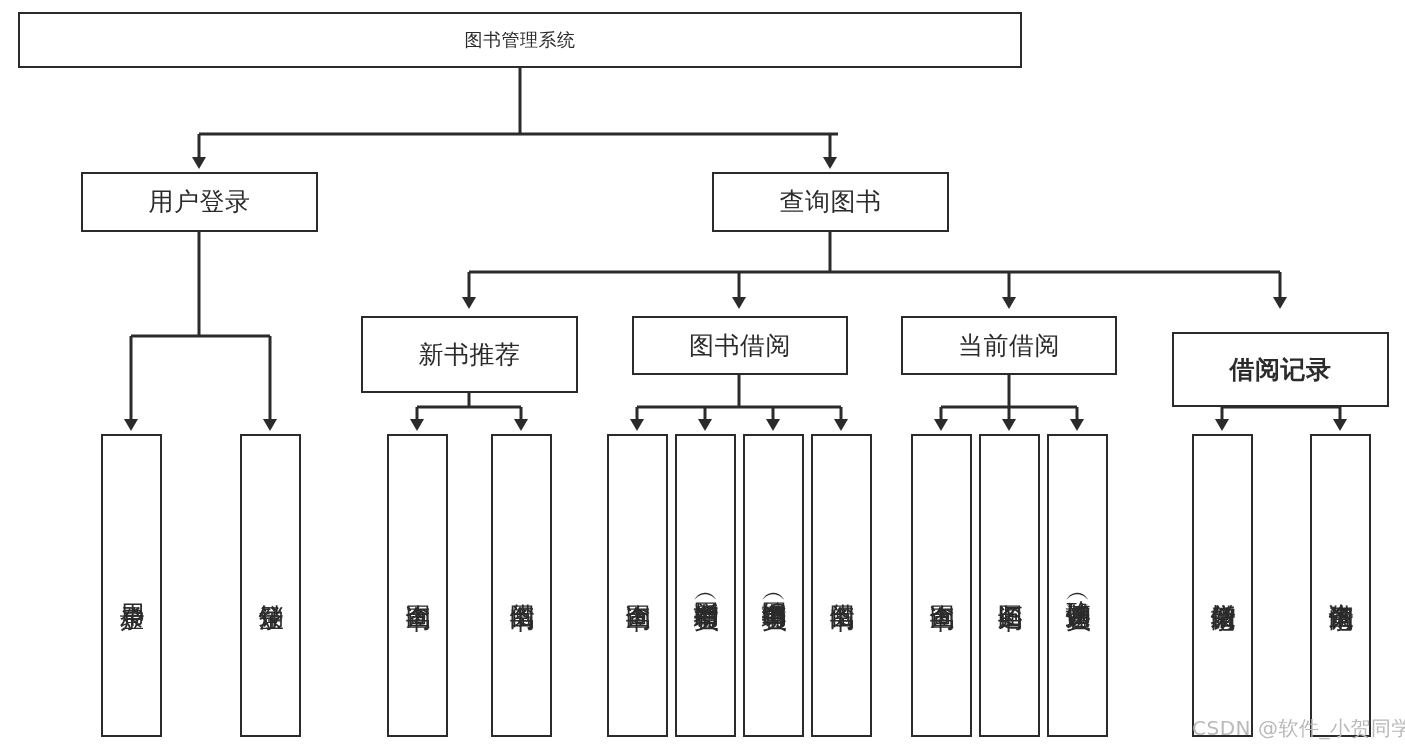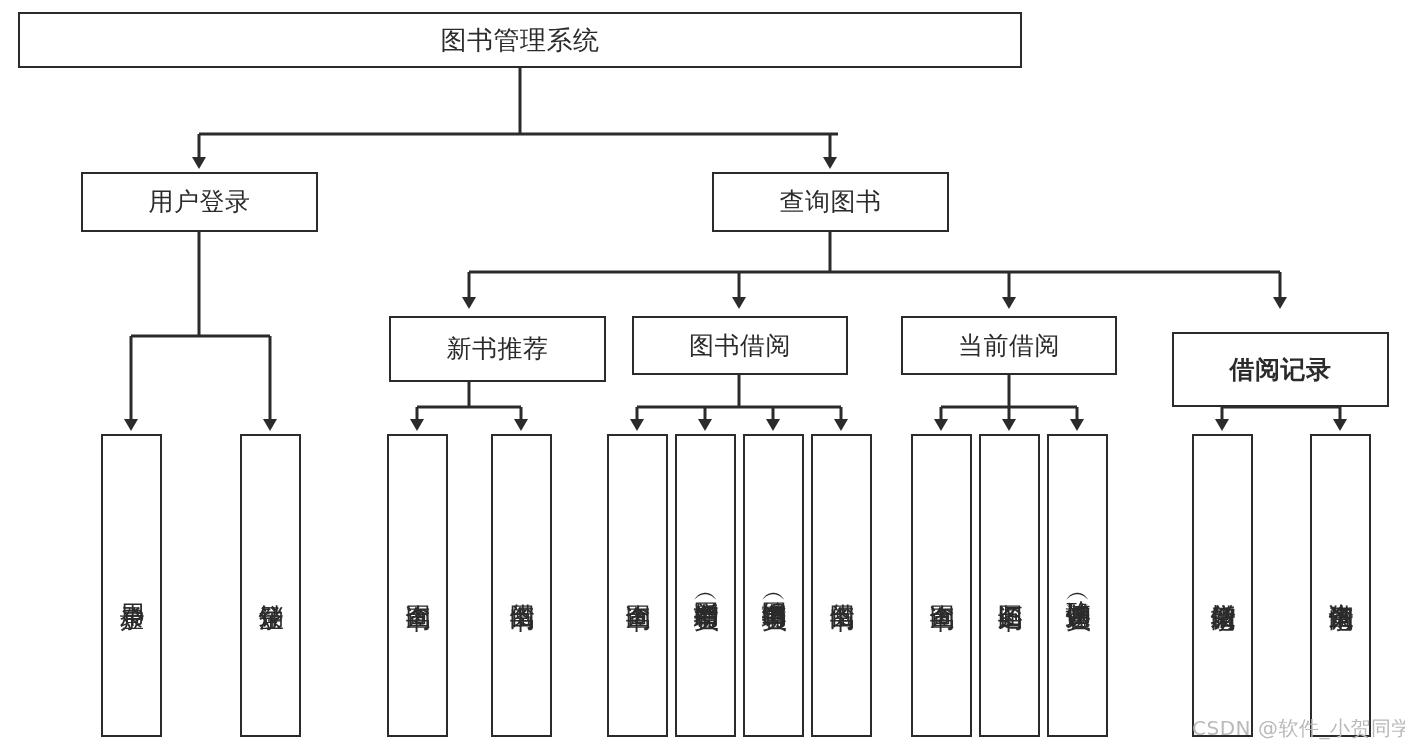--- a/index.html
+++ b/index.html
@@ -34,21 +34,21 @@
     align-items: center;
     justify-content: center;
     color: #2b2b2b;
   }
   .node.h {
     font-size: 25px;
     letter-spacing: 0.5px;
     line-height: 1.1;
   }
   .node.root {
-    font-size: 26px;
+    font-size: 18px;
   }
   .node.v {
     align-items: center;
     justify-content: center;
   }
   .vlabel {
     writing-mode: vertical-rl;
     text-orientation: upright;
     font-size: 25px;
     line-height: 1.22;
@@ -124,21 +124,21 @@
     <span>图书管理系统</span>
   </div>
 
   <div class="node h" style="left:81px; top:172px; width:237px; height:60px;">
     <span>用户登录</span>
   </div>
   <div class="node h" style="left:712px; top:172px; width:237px; height:60px;">
     <span>查询图书</span>
   </div>
 
-  <div class="node h" style="left:361px; top:316px; width:217px; height:66px;margin-left:28px;">
+  <div class="node h" style="left:361px; top:316px; width:217px; height:77px;">
     <span>新书推荐</span>
   </div>
   <div class="node h" style="left:901px; top:316px; width:216px; height:59px;">
     <span>当前借阅</span>
   </div>
   <div class="node h" style="left:632px; top:316px; width:216px; height:59px;">
     <span>图书借阅</span>
   </div>
   <div class="node h" style="left:1172px; top:332px; width:217px; height:75px;font-weight:bold;">
     <span>借阅记录</span>

